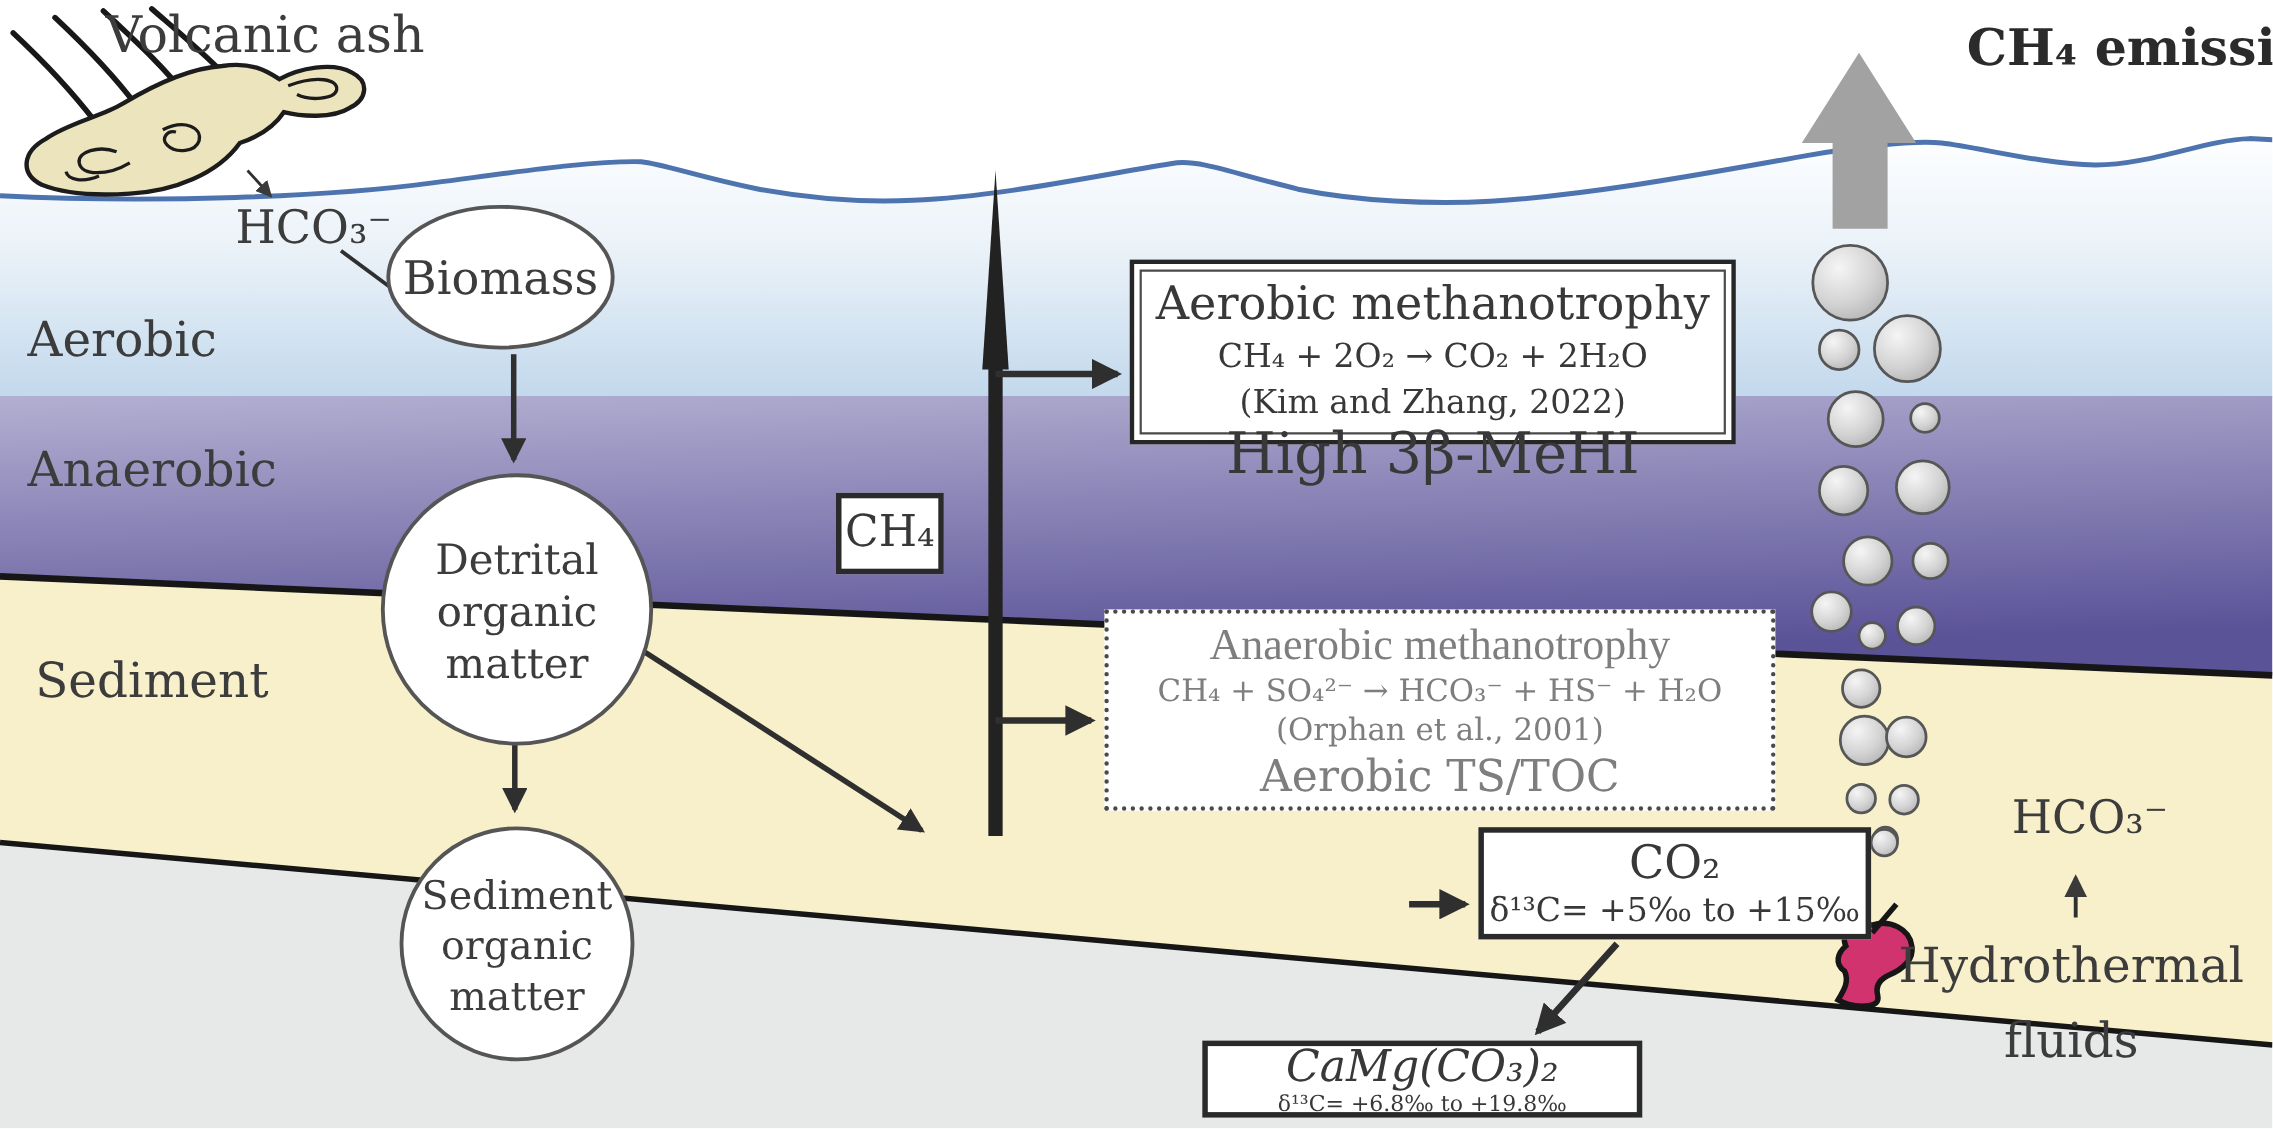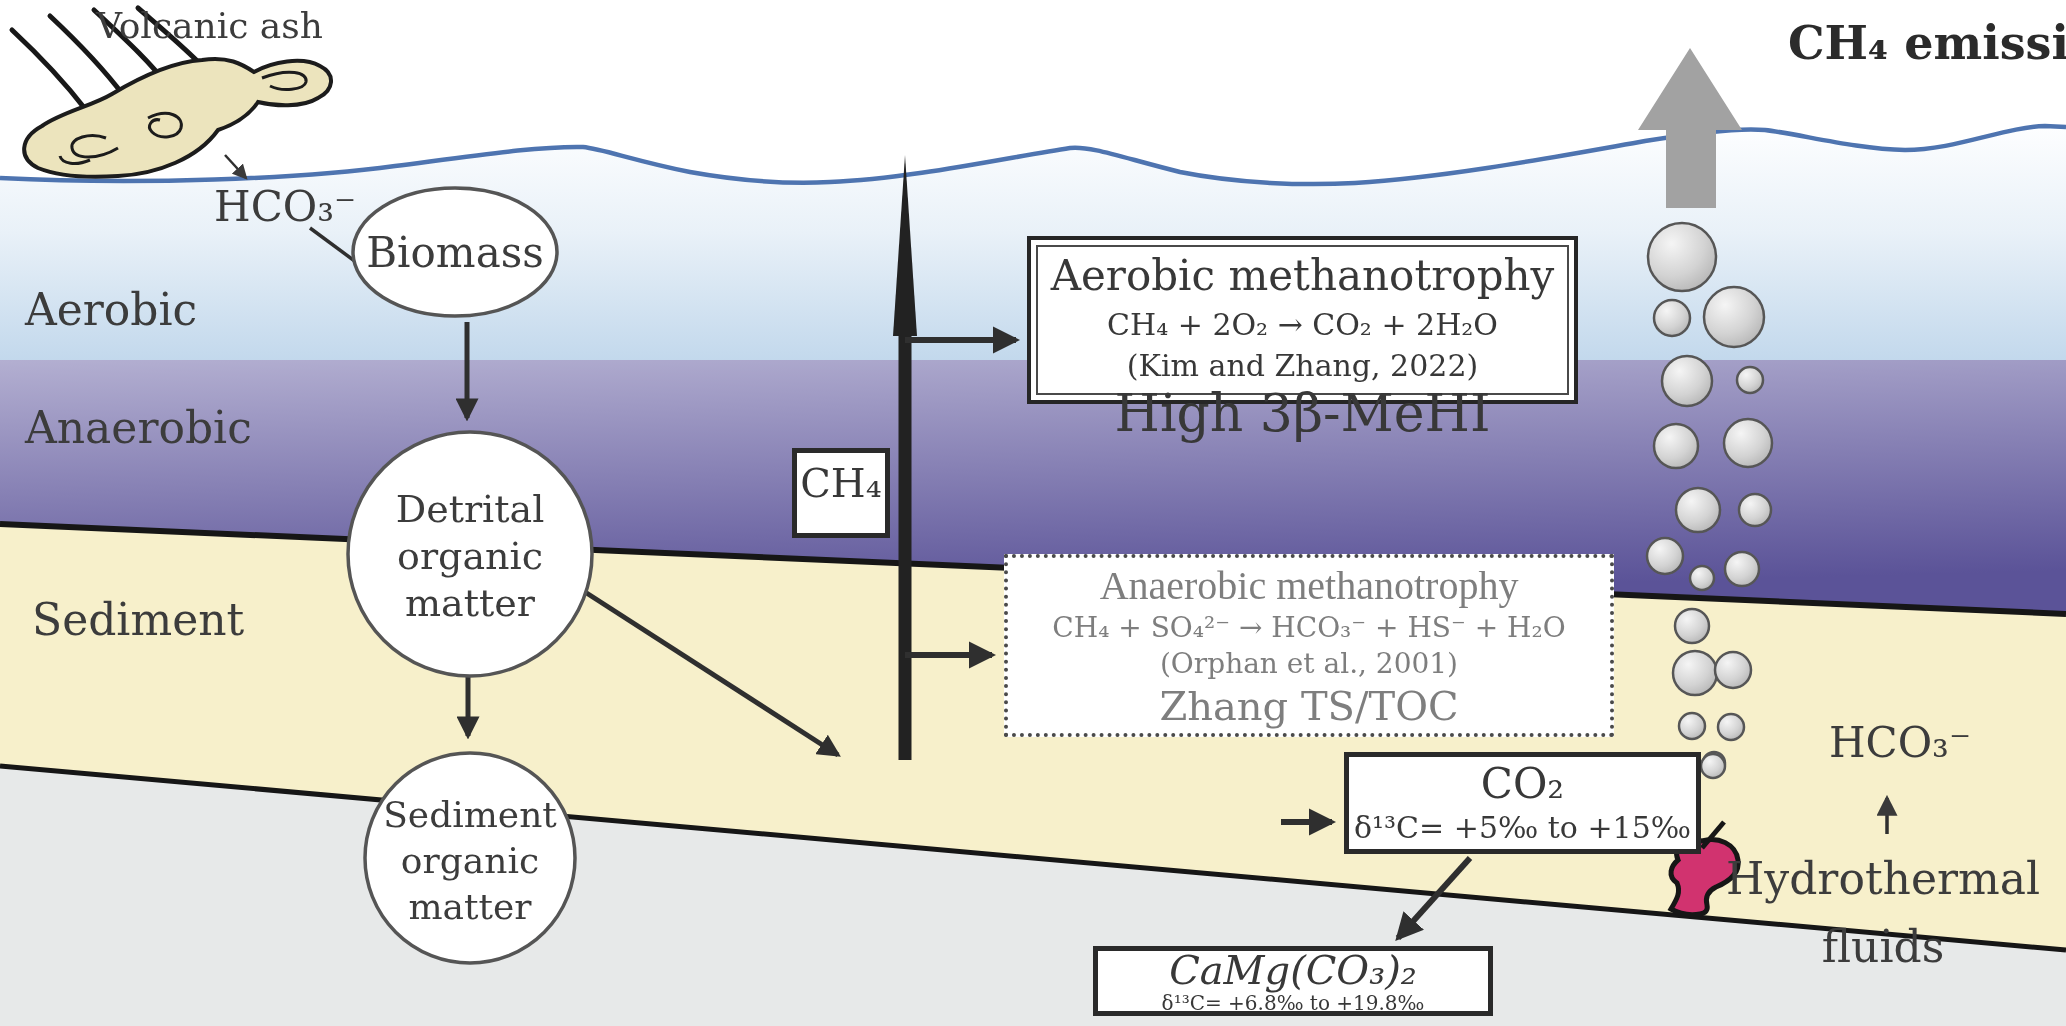--- a/index.html
+++ b/index.html
@@ -135,21 +135,21 @@
       <line x1="1887" y1="834" x2="1887" y2="798" stroke-width="3.5" marker-end="url(#mAs)"></line>
     </g>
 
     <g fill="#ffffff" stroke="#555555" stroke-width="3.5">
       <ellipse cx="455" cy="252" rx="102" ry="64"></ellipse>
       <circle cx="470" cy="554" r="122"></circle>
       <circle cx="470" cy="858" r="105"></circle>
     </g>
   </svg>
 
-  <div class="lbl" style="left:96px;top:6px;font-size:36px;">Volcanic ash</div>
+  <div class="lbl" style="left:96px;top:6px;font-size:46px;">Volcanic ash</div>
 
   <div class="lbl" style="left:214px;top:184px;font-size:42px;">HCO₃⁻</div>
 
   <div class="lbl" style="left:25px;top:286px;font-size:44px;">Aerobic</div>
 
   <div class="lbl" style="left:25px;top:404px;font-size:44px;">Anaerobic</div>
 
   <div class="lbl" style="left:32px;top:596px;font-size:44px;">Sediment</div>
 
   <div class="lbl bold" style="left:1788px;top:18px;font-size:46px;">CH₄ emission</div>
@@ -179,24 +179,24 @@
     <div class="t-title">Aerobic methanotrophy</div>
     <div class="t-eq">CH₄ + 2O₂ → CO₂ + 2H₂O</div>
     <div class="t-ref">(Kim and Zhang, 2022)</div>
     <div class="t-note">High 3β-MeHI</div>
   </div>
 
   <div class="box dotted" style="left:1004px;top:554px;width:610px;height:183px;padding-top:4px;">
     <div class="dt-title">Anaerobic methanotrophy</div>
     <div class="dt-eq">CH₄ + SO₄²⁻ → HCO₃⁻ + HS⁻ + H₂O</div>
     <div class="dt-ref">(Orphan et al., 2001)</div>
-    <div class="dt-note">Zhang TS/TOC</div>
-  </div>
-
-  <div class="box sframe" style="left:792px;top:448px;width:98px;height:90px;font-size:40px;line-height:60px;">
+    <div class="dt-note">Aerobic TS/TOC</div>
+  </div>
+
+  <div class="box sframe" style="left:760px;top:448px;width:98px;height:74px;font-size:40px;line-height:60px;">
     <span>CH₄</span>
   </div>
 
 
   <div class="box sframe" style="left:1344px;top:752px;width:357px;height:102px;padding-top:2px;">
     <div style="font-size:42px;line-height:50px;">CO₂</div>
     <div style="font-size:30px;line-height:38px;">δ¹³C= +5‰ to +15‰</div>
   </div>
 
   <div class="box sframe" style="left:1093px;top:946px;width:400px;height:70px;padding-top:1px;">

